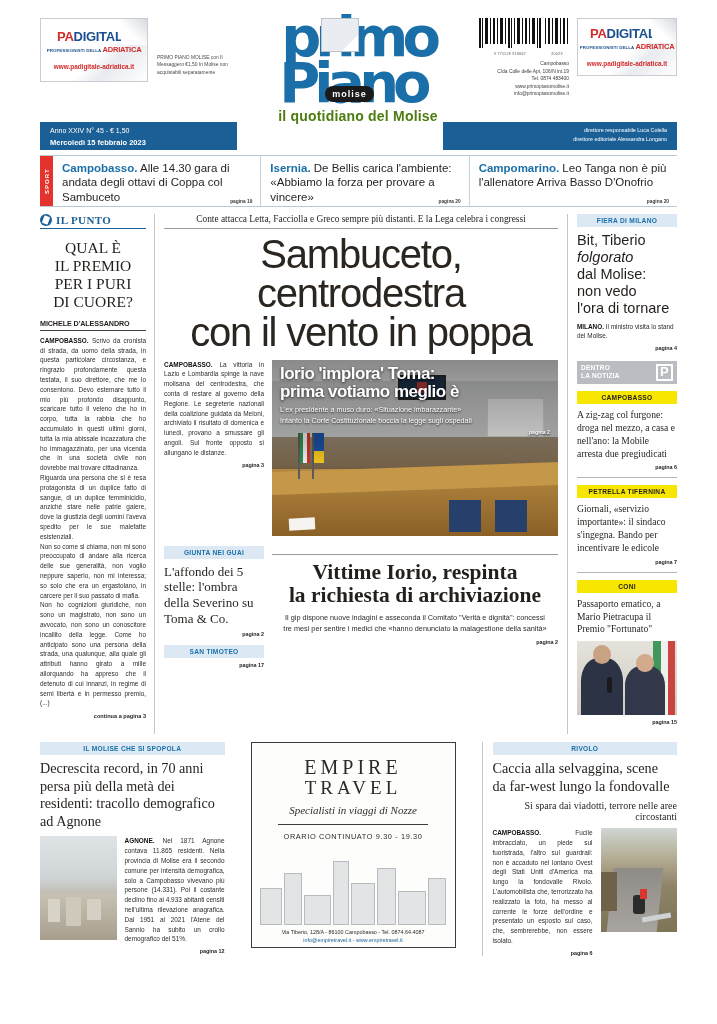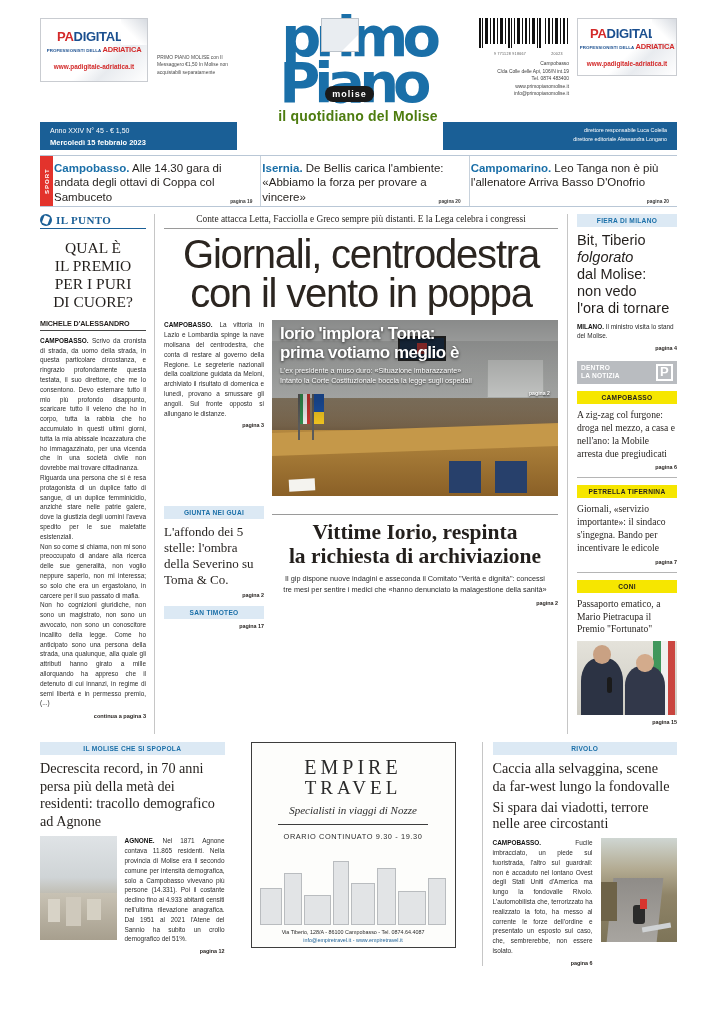--- a/index.html
+++ b/index.html
@@ -68,21 +68,21 @@
   .datebar { display:flex; height:28px; margin-top:4px; }
   .datebar-left { background:#1a5f96; color:#fff; width:197px; padding:4px 10px; font-size:7px; line-height:1.5; }
   .datebar-left b { font-size:7.5px; }
   .datebar-mid { flex:1; }
   .datebar-right { background:#1a5f96; color:#fff; width:234px; padding:4px 10px; font-size:5.4px; line-height:1.6; text-align:right; }
 
   
   .sportband { display:flex; border-top:1px solid #b9c7d6; border-bottom:1px solid #b9c7d6; margin-top:5px; height:52px; }
   .sport-tab { width:13px; background:#e3332c; color:#fff; font-size:6px; font-weight:bold;
      writing-mode:vertical-rl; transform:rotate(180deg); display:flex; align-items:center; justify-content:center; letter-spacing:1px; flex:none;}
-  .sport-item { flex:1; padding:5px 9px 0 1px; font-size:11.5px; line-height:1.24; color:#231f1c; position:relative; }
+  .sport-item { flex:1; padding:5px 9px 0 9px; font-size:11.5px; line-height:1.24; color:#231f1c; position:relative; }
   .sport-item + .sport-item { border-left:1px solid #c8d2dc; }
   .sport-item b { color:#1a6fa8; }
   .sport-pg { position:absolute; right:8px; bottom:1px; font-size:4.8px; font-weight:bold; color:#3a3a3a; }
 
   
   .main { display:flex; margin-top:7px; height:520px; }
   .col-left { width:115px; flex:none; padding-right:8px; border-right:1px solid #c6c6c6; }
   .col-center { flex:1; padding:0 9px; }
   .col-right { width:110px; flex:none; padding-left:9px; border-left:1px solid #c6c6c6; }
 
@@ -154,21 +154,21 @@
   .pm-m2{position:absolute;left:48%;bottom:0;width:40%;height:66%;background:#32384a;border-radius:40% 40% 0 0;}
   .pm-m2::after{content:"";position:absolute;left:28%;top:-26%;width:44%;height:38%;background:#d3ab8c;border-radius:50%;}
   .pm-mic{position:absolute;left:30%;bottom:30%;width:5px;height:16px;background:#1a1a1a;border-radius:3px;}
 
   
   .bottom { display:flex; margin-top:8px; gap:26px; }
   .bl { flex:1; }
   .br { flex:1; border-left:1px solid #c6c6c6; padding-left:10px; }
   .bm { width:205px; flex:none; }
   .b-head { font-family:"Liberation Serif", serif; font-size:14.2px; line-height:1.24; margin-top:5px; color:#231f1c; }
-  .b-sub { font-family:"Liberation Serif", serif; font-size:14px; margin-top:5px; color:#231f1c; }
+  .b-sub { font-family:"Liberation Serif", serif; font-size:10px; margin-top:5px; color:#231f1c;text-align:right; }
   .b-row { display:flex; gap:8px; margin-top:6px; }
   .b-img { flex:1; height:104px; position:relative; overflow:hidden; background:#ddd; }
   .bi-sky{position:absolute;inset:0;background:linear-gradient(180deg,#dfe3e6 0%,#cfd4d6 40%,#b9b3a4 62%,#9d9685 100%);}
   .bi-town{position:absolute;left:0;bottom:0;width:100%;height:46%;background:linear-gradient(180deg,#c8c2b4,#a79f8e);}
   .bi-h1{position:absolute;left:10%;bottom:18%;width:16%;height:22%;background:#d8d3c7;}
   .bi-h2{position:absolute;left:34%;bottom:14%;width:20%;height:28%;background:#cfc9bc;}
   .bi-h3{position:absolute;left:62%;bottom:20%;width:18%;height:20%;background:#d5d0c3;}
   .b-txt { width:100px; flex:none; }
 
   .road-img{position:absolute;inset:0;}
@@ -330,21 +330,21 @@
         <p>Riguarda una persona che si è resa protagonista di un duplice fatto di sangue, di un duplice femminicidio, anziché stare nelle patrie galere, dove la giustizia degli uomini l'aveva spedito per le sue malefatte esistenziali.</p>
         <p> Non so come si chiama, non mi sono preoccupato di andare alla ricerca delle sue generalità, non voglio neppure saperlo, non mi interessa; so solo che era un ergastolano, in carcere per il suo passato di mafia.</p>
         <p>Non ho cognizioni giuridiche, non sono un magistrato, non sono un avvocato, non sono un conoscitore incallito della legge. Come ho anticipato sono una persona della strada, una qualunque, alla quale gli attributi hanno girato a mille allorquando ha appreso che il detenuto di cui innanzi, in regime di semi libertà e in permesso premio, (...)</p>
       </div>
       <div class="cont">continua a pagina 3</div>
     </div>
 
     <div class="col-center">
       <div class="kicker-line">Conte attacca Letta, Facciolla e Greco sempre più distanti. E la Lega celebra i congressi</div>
       <div class="lead-head">
-        <div>Giornali, centrodestra</div>
+        <div>Sambuceto, centrodestra</div>
         <div>con il vento in poppa</div>
       </div>
 
       <div class="center-row">
         <div class="lead-body">
           <div class="body-sm">
             <b>CAMPOBASSO.</b><span> La vittoria in Lazio e Lombardia spinge la nave molisana del centrodestra, che conta di restare al governo della Regione. Le segreterie nazionali della coalizione guidata da Meloni, archiviato il risultato di domenica e lunedì, provano a smussare gli angoli. Sul fronte opposto si allungano le distanze.</span>
           </div>
           <div class="pg">pagina 3</div>
         </div>

